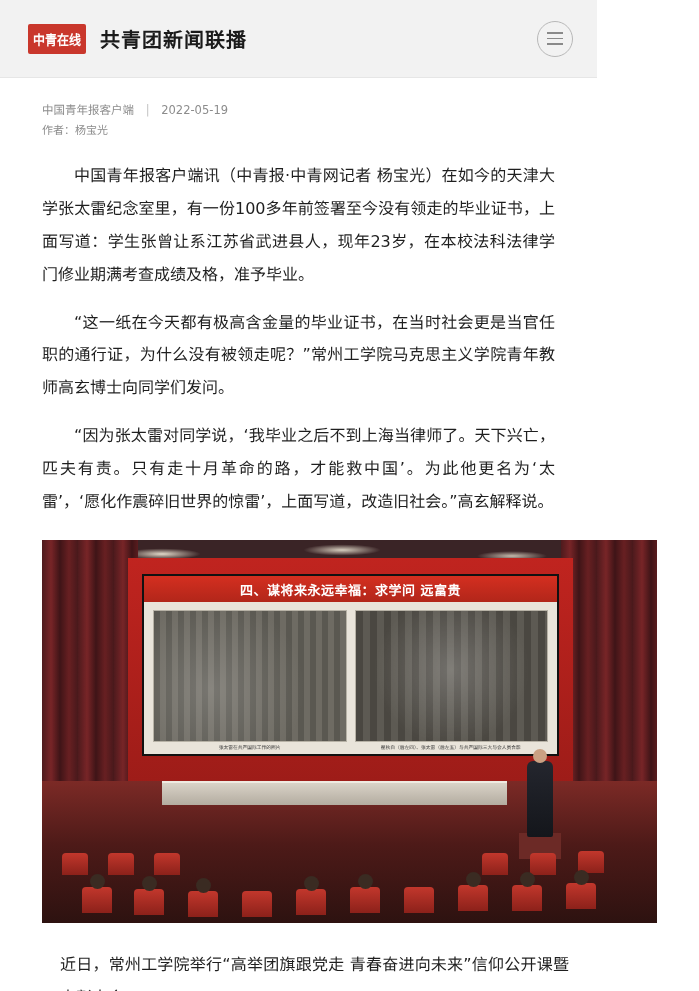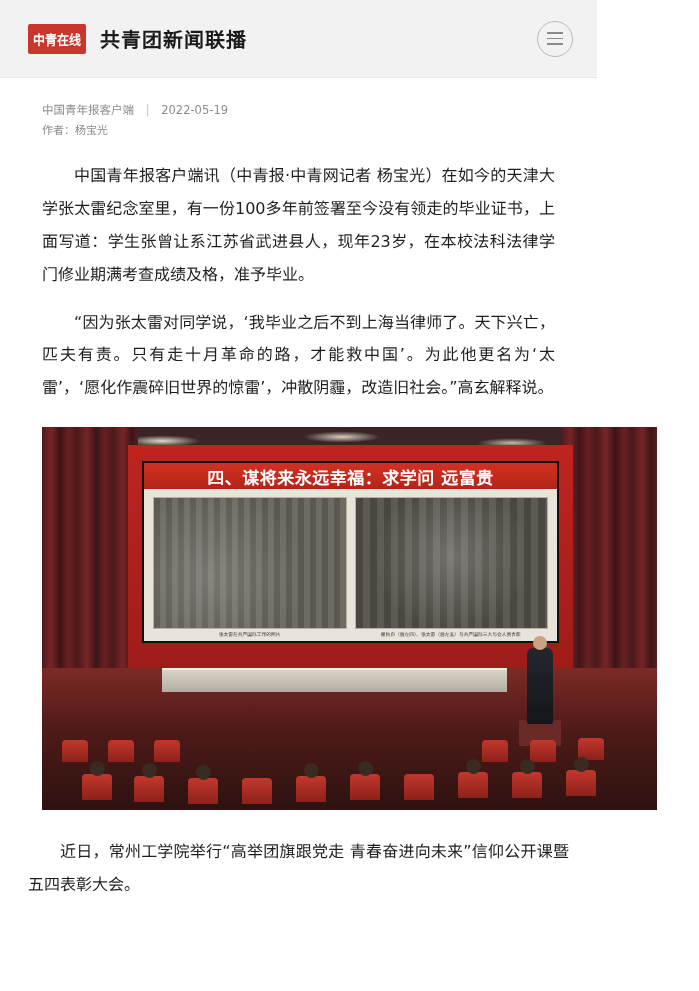--- a/index.html
+++ b/index.html
@@ -165,21 +165,21 @@
     top: 16px;
     height: 178px;
     background: #1b1b1d;
     border: 2px solid #111;
     overflow: hidden;
   }
   .screen-banner {
     height: 26px;
     background: linear-gradient(#d42f20, #b2261a);
     color: #fff;
-    font-size: 17px;
+    font-size: 13px;
     font-weight: bold;
     display: flex;
     align-items: center;
     justify-content: center;
     letter-spacing: .5px;
     font-family: "DejaVu Sans", sans-serif;
   }
   .screen-body {
     position: absolute;
     left: 0; right: 0; top: 26px; bottom: 0;
@@ -305,21 +305,22 @@
 
     <div class="meta-line">
       <span>中国青年报客户端</span>
       <span class="meta-sep">|</span>
       <span>2022-05-19</span>
     </div>
     <div class="meta-author">作者：杨宝光</div>
 
     <div class="body-text">
       <p class="para">中国青年报客户端讯（中青报·中青网记者 杨宝光）在如今的天津大学张太雷纪念室里，有一份100多年前签署至今没有领走的毕业证书，上面写道：学生张曾让系江苏省武进县人，现年23岁，在本校法科法律学门修业期满考查成绩及格，准予毕业。</p>
-      <p class="para">“因为张太雷对同学说，‘我毕业之后不到上海当律师了。天下兴亡，匹夫有责。只有走十月革命的路，才能救中国’。为此他更名为‘太雷’，‘愿化作震碎旧世界的惊雷’，冲散阴霾，改造旧社会。”高玄解释说。</p>
+      <p class="para">“这一纸在今天都有极高含金量的毕业证书，在当时社会更是当官任职的通行证，为什么没有被领走呢？”常州工学院马克思主义学院青年教师高玄博士向同学们发问。</p>
+      <p class="para">“因为张太雷对同学说，‘我毕业之后不到上海当律师了。天下兴亡，匹夫有责。只有走十月革命的路，才能救中国’。为此他更名为‘太雷’，‘愿化作震碎旧世界的惊雷’，上面写道，改造旧社会。”高玄解释说。</p>
     </div>
 
     <div class="photo-wrap">
       <div class="photo"></div>
       <div class="curtain-l"></div>
       <div class="curtain-r"></div>
 
       <div class="stage">
         <div class="screen">
           <div class="screen-banner">四、谋将来永远幸福：求学问 远富贵</div>

